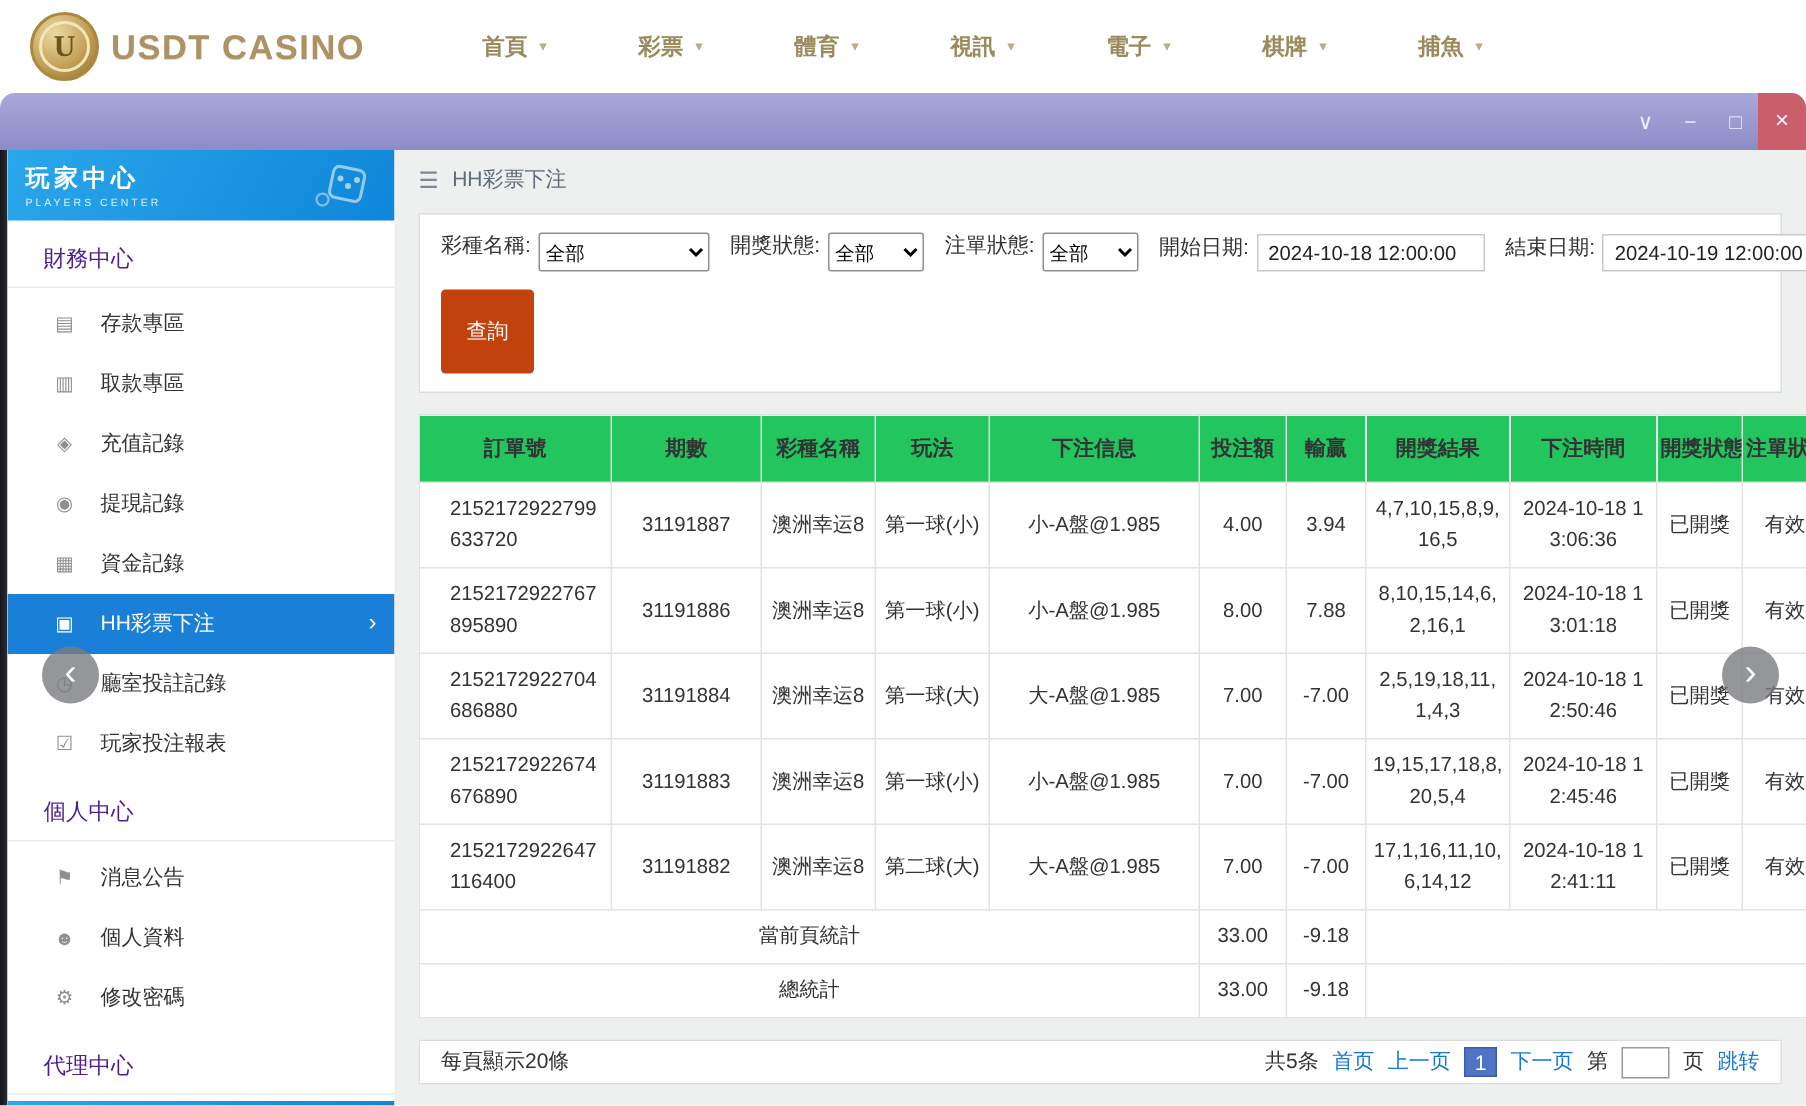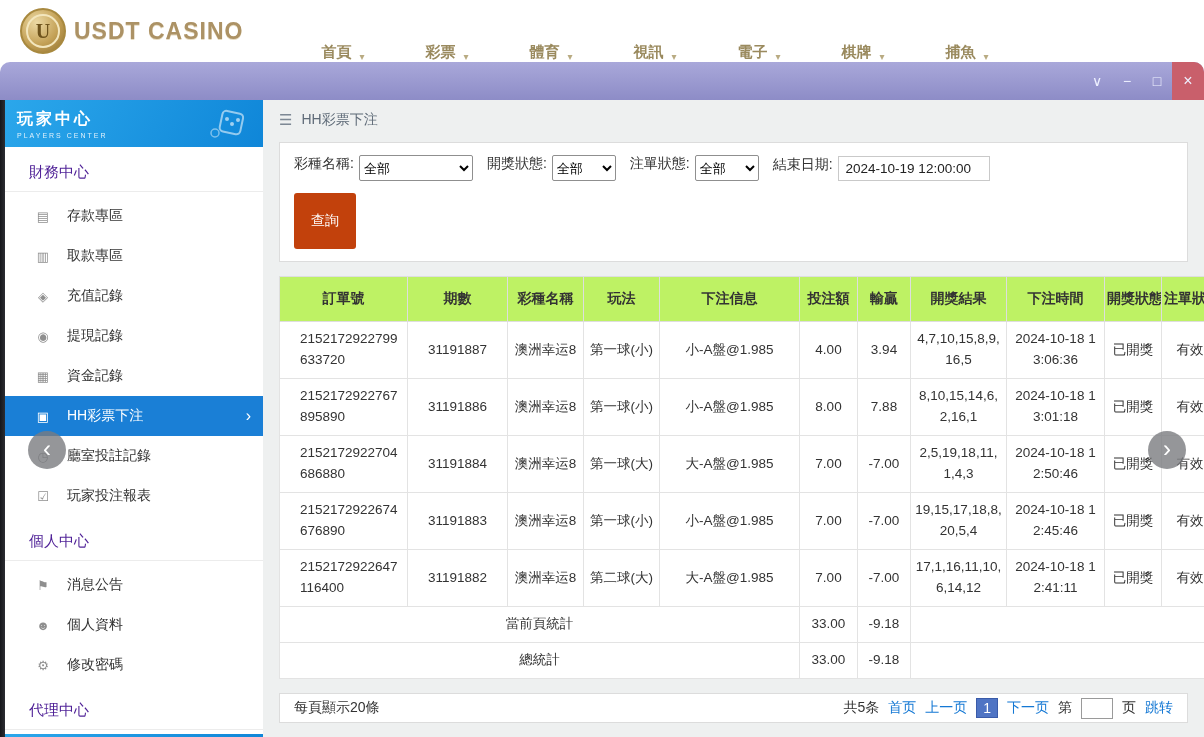--- a/index.html
+++ b/index.html
@@ -19,21 +19,21 @@
     border:2px solid #a8893f;
   }
   .logo-ring {
     width:34px; height:34px; border-radius:50%; border:2px solid #f3e6bd;
     display:flex; align-items:center; justify-content:center;
   }
   .logo-u { font-family:"Liberation Serif","DejaVu Serif",serif; font-weight:bold; font-size:20px; color:#6e531c; }
   .logo-text { font-size:23px; font-weight:bold; color:#ac9265; letter-spacing:1px;
     text-shadow: 0 1px 0 #e7dcc2; white-space:nowrap; }
   .main-nav { display:flex; margin-left:46px; }
-  .nav-item { width:104px; display:flex; align-items:flex-end; justify-content:center; gap:8px;
+  .nav-item { width:104px; display:flex; align-items:center; justify-content:center; gap:8px;
     font-size:15px; font-weight:bold; color:#9a8a5e; cursor:pointer; height:62px; }
   .nav-caret { font-size:10px; color:#b9ab82; }
 
   
   .win-bar { height:38px; background:linear-gradient(180deg,#a9a8da 0%, #8d8cc7 100%);
     border-radius:10px 10px 0 0; display:flex; justify-content:flex-end; align-items:center; }
   .win-controls { display:flex; align-items:center; height:38px; }
   .win-controls span { width:30px; height:38px; line-height:38px; text-align:center;
     color:#eef0ff; font-size:14px; cursor:pointer; }
   .win-controls .close { background:#c95f6b; border-radius:0 10px 0 0; width:32px; font-size:16px; }
@@ -70,21 +70,21 @@
     font-size:13px; font-family:Liberation Sans, sans-serif; width:64px; }
   .flt-group:first-child .flt-select { width:114px; }
   .flt-date { height:25px; border:1px solid #c9c9c9; width:152px; font-size:13.5px;
     padding:0 7px; color:#222; font-family:inherit; }
   .btn-search { background:#c2410c; color:#fff; border:none; border-radius:3px;
     padding:19px 17px; font-size:14px; cursor:pointer; font-family:inherit; }
 
   
   table.bet-table { width:100%; border-collapse:collapse; background:#fff; margin-top:14px;
     table-layout:fixed; border:1px solid #c8c8c8; }
-  .bet-table th { background:#bef264; font-weight:bold; font-size:14px; padding:13px 2px;
+  .bet-table th { background:#22c55e; font-weight:bold; font-size:14px; padding:13px 2px;
     border:1px solid #dedede; white-space:nowrap; overflow:hidden; }
   .bet-table td { border:1px solid #e3e3e3; padding:6px 4px; text-align:center;
     font-size:13.5px; word-break:break-all; line-height:1.55; }
   .bet-table tr.data-row td { height:57px; }
   .bet-table td.c0 { text-align:left; padding-left:20px; }
   .col-order{width:128px}.col-period{width:100px}.col-lottery{width:76px}.col-play{width:76px}
   .col-info{width:140px}.col-amount{width:58px}.col-winloss{width:53px}.col-result{width:96px}
   .col-time{width:98px}.col-status{width:57px}.col-valid{width:57px}
   .summary-row td { height:36px; }
 
@@ -238,20 +238,24 @@
     <span class="flt-label">彩種名稱:</span>
     <select class="flt-select"><option>全部</option></select>
           </label>
           <label class="flt-group">
     <span class="flt-label">開獎狀態:</span>
     <select class="flt-select"><option>全部</option></select>
           </label>
           <label class="flt-group">
     <span class="flt-label">注單狀態:</span>
     <select class="flt-select"><option>全部</option></select>
+          </label>
+          <label class="flt-group">
+    <span class="flt-label">開始日期:</span>
+    <input class="flt-date" value="2024-10-18 12:00:00" style="">
           </label>
           <label class="flt-group">
     <span class="flt-label">結束日期:</span>
     <input class="flt-date" value="2024-10-19 12:00:00" style="">
           </label>
         </div>
       <button class="btn-search">查詢</button>
     </div>
 
     <table class="bet-table">

